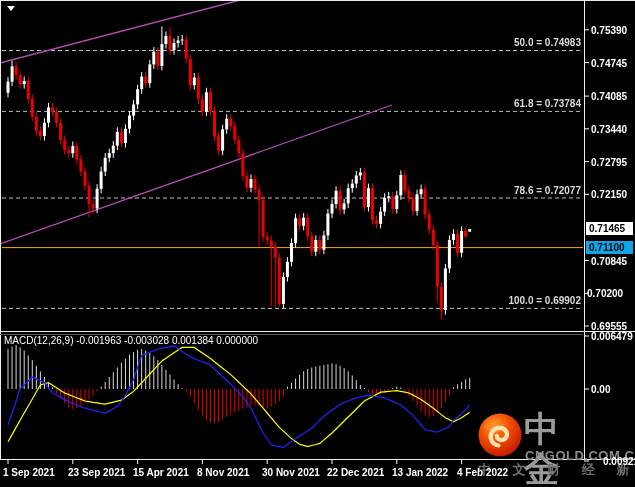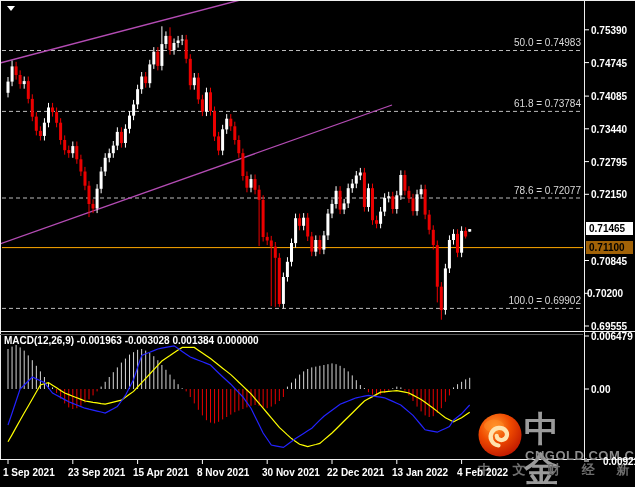--- a/index.html
+++ b/index.html
@@ -1,26 +1,26 @@
 <!DOCTYPE html>
 <html><head>
 <meta charset="utf-8">
 <style>
   html,body{margin:0;padding:0;background:#000;}
   .screen{position:relative;width:635px;height:487px;background:#000;overflow:hidden;
           font-family:"Liberation Sans",sans-serif;}
   #chart-svg{position:absolute;left:0;top:0;z-index:2;}
   .wm{position:absolute;z-index:3;}
   .lbl{position:absolute;color:#FFFFFF;font-size:10px;font-weight:bold;line-height:11px;white-space:pre;z-index:5;}
-  .fiblbl{position:absolute;color:#DADADA;font-size:10px;font-weight:normal;line-height:11px;
+  .fiblbl{position:absolute;color:#DADADA;font-size:10px;font-weight:bold;line-height:11px;
           right:54px;text-align:right;width:300px;z-index:4;}
   .title-bar{position:absolute;left:20px;top:2px;color:#FFFFFF;font-size:10px;font-weight:bold;z-index:6;}
   .tri{position:absolute;left:7px;top:6px;width:0;height:0;border-left:4px solid transparent;
        border-right:4px solid transparent;border-top:5px solid #FFFFFF;z-index:6;}
-  .macd-bar{position:absolute;left:4px;top:335px;color:#FFFFFF;font-size:10px;font-weight:bold;z-index:6;}
+  .macd-bar{position:absolute;left:4px;top:335px;color:#FFFFFF;font-size:10px;font-weight:normal;z-index:6;}
   .tag{position:absolute;left:586px;width:47px;height:13px;color:#000;font-size:10px;font-weight:bold;
        line-height:13px;padding-left:3px;z-index:6;box-sizing:border-box;}
   .wm-brand{position:absolute;left:524px;top:409px;color:#9B9B9B;font-size:35px;font-weight:bold;
             letter-spacing:1px;line-height:40px;z-index:3;}
   .wm-domain{position:absolute;left:525px;top:448px;color:#8C8C8C;font-size:13px;font-weight:bold;
              letter-spacing:0.5px;z-index:3;}
   .wm-tagline{position:absolute;left:478px;top:461px;color:#6F6F6F;font-size:13px;font-weight:bold;
               letter-spacing:9px;white-space:nowrap;z-index:3;}
   .wm-logo{position:absolute;left:477px;top:412px;z-index:3;}
   .pane-hit{position:absolute;z-index:7;background:transparent;}
@@ -429,21 +429,21 @@
     <div class="wm-brand">中金网</div>
     <div class="wm-domain">CNGOLD.COM.CN</div>
     <div class="wm-tagline">中 文 财 经 新 媒 体</div>
   </div>
 
   <span class="tri"></span>
 
   <div class="macd-bar"><span>MACD(12,26,9)</span> <span>-0.001963 -0.003028 0.001384 0.000000</span></div>
 
   <div class="tag" id="tag-last" style="top: 222px; background: rgb(255, 255, 255);">0.71465</div>
-  <div class="tag" id="tag-hline" style="top: 241px; background: #a16207;">0.71100</div>
+  <div class="tag" id="tag-hline" style="top: 241px; background: #0ea5e9;">0.71100</div>
 
   <div id="fib-labels">
       <div class="fiblbl" style="top: 37px;">50.0 = 0.74983</div>
       <div class="fiblbl" style="top: 98px;">61.8 = 0.73784</div>
       <div class="fiblbl" style="top: 185px;">78.6 = 0.72077</div>
       <div class="fiblbl" style="top: 295px;">100.0 = 0.69902</div>
     </div>
   <div id="price-axis">
       <div class="lbl" style="left: 591px; top: 25px;">0.75390</div>
       <div class="lbl" style="left: 591px; top: 58px;">0.74745</div>

